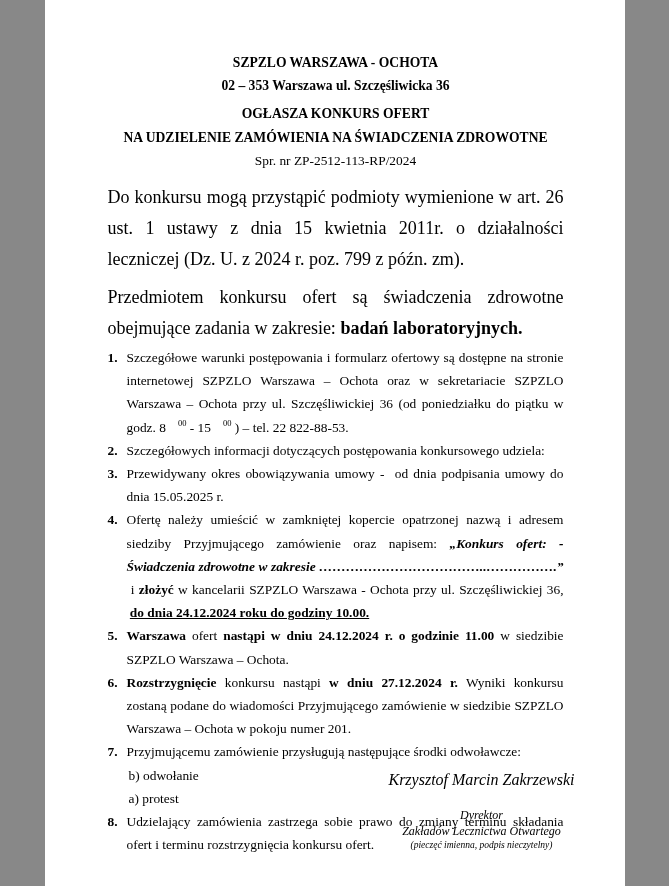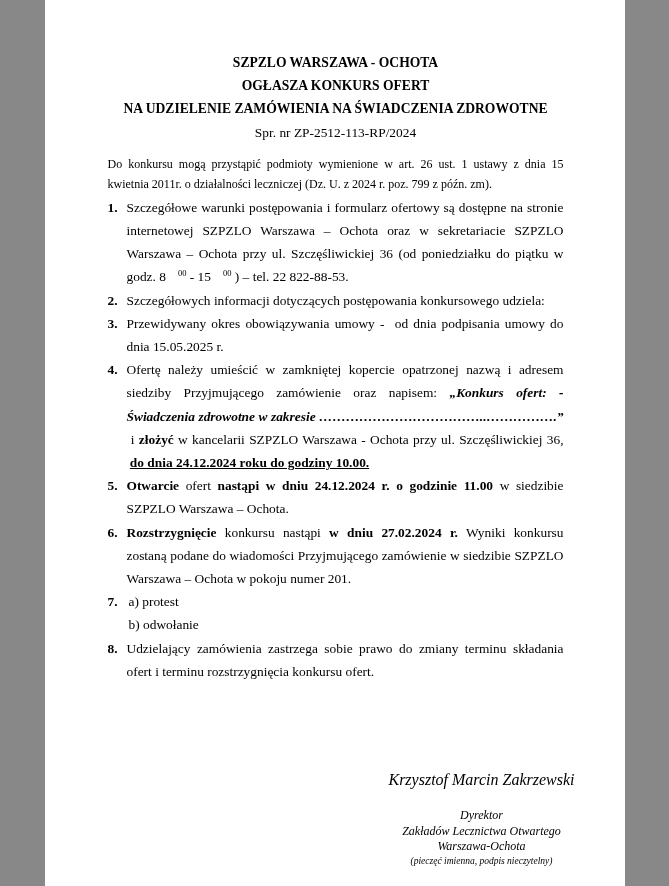--- a/index.html
+++ b/index.html
@@ -6,25 +6,25 @@
   .page{
     width:580px;height:886px;background:#ffffff;color:#000;
     font-family:"Liberation Serif","DejaVu Serif",serif;
     position:relative;overflow:hidden;margin:0 auto;
   }
   .content{padding:51px 61px 0 63px;}
 
   
   .hdr{text-align:center;}
   .hdr .hline{margin:0;font-weight:bold;font-size:13.6px;line-height:23.2px;}
-  .hdr .gap-before{}
+  .hdr .gap-before{margin-top:5px;}
   .hdr .case{margin:0;font-weight:normal;font-size:13.4px;line-height:23.2px;}
 
   
-  .para{margin:0;font-size:12px;line-height:20px;text-align:justify;}
+  .para{margin:0;font-size:18px;line-height:31px;text-align:justify;}
   .para.p1{margin-top:10px;}
   .para.p2{margin-top:7px;}
 
   
   ol.list{list-style:none;margin:2px 0 0 0;padding:0;}
   li.item{position:relative;padding-left:19px;font-size:13.4px;line-height:23.2px;}
   li.item .num{position:absolute;left:0;top:0;font-weight:bold;}
   li.item .txt{text-align:justify;}
   li.item .sub{padding-left:2px;text-align:left;}
 
@@ -41,66 +41,68 @@
   .sig-note{font-size:9.5px;line-height:12px;}
 </style>
 </head>
 <body>
 
 <div class="page">
   <div class="content">
 
     <div class="hdr">
       <p class="hline">SZPZLO WARSZAWA - OCHOTA</p>
+      <p class="hline">02 – 353 Warszawa ul. Szczęśliwicka 36</p>
       <p class="hline gap-before">OGŁASZA KONKURS OFERT</p>
       <p class="hline">NA UDZIELENIE ZAMÓWIENIA NA ŚWIADCZENIA ZDROWOTNE</p>
       <p class="case">Spr. nr ZP-2512-113-RP/2024</p>
     </div>
 
     <p class="para p1"><span>Do konkursu mogą przystąpić podmioty wymienione w art. 26 ust. 1 ustawy z dnia 15 kwietnia 2011r. o działalności leczniczej (Dz. U. z 2024 r. poz. 799 z późn. zm).</span></p>
+    <p class="para p2"><span>Przedmiotem konkursu ofert są świadczenia zdrowotne obejmujące zadania w zakresie: </span><span class="b">badań laboratoryjnych.</span></p>
 
     <ol class="list">
         <li class="item">
           <span class="num">1.</span>
           <div class="txt"><span>Szczegółowe warunki postępowania i formularz ofertowy są dostępne na stronie internetowej SZPZLO Warszawa – Ochota oraz w sekretariacie SZPZLO Warszawa – Ochota przy ul. Szczęśliwickiej 36 (od poniedziałku do piątku w godz. 8</span><sup>00</sup><span> - 15</span><sup>00</sup><span> ) – tel. 22 822-88-53.</span></div>
         </li>
         <li class="item">
           <span class="num">2.</span>
           <div class="txt"><span>Szczegółowych informacji dotyczących postępowania konkursowego udziela:</span></div>
         </li>
         <li class="item">
           <span class="num">3.</span>
           <div class="txt"><span>Przewidywany okres obowiązywania umowy - &nbsp;od dnia podpisania umowy do dnia 15.05.2025 r.</span></div>
         </li>
         <li class="item">
           <span class="num">4.</span>
           <div class="txt"><span>Ofertę należy umieścić w zamkniętej kopercie opatrzonej nazwą i adresem siedziby Przyjmującego zamówienie oraz napisem: </span><span class="b i">„Konkurs ofert: - Świadczenia zdrowotne w zakresie ………………………………..…………….”</span><span> &nbsp;i </span><span class="b">złożyć</span><span> w kancelarii SZPZLO Warszawa - Ochota przy ul. Szczęśliwickiej 36, &nbsp;</span><span class="b u">do dnia 24.12.2024 roku do godziny 10.00.</span></div>
         </li>
         <li class="item">
           <span class="num">5.</span>
-          <div class="txt"><span class="b">Otwarcie</span><span> ofert </span><span class="b">nastąpi w dniu 24.12.2024 r. o godzinie 11.00</span><span> w siedzibie SZPZLO Warszawa – Ochota.</span></div>
+          <div class="txt"><span class="b">Warszawa</span><span> ofert </span><span class="b">nastąpi w dniu 24.12.2024 r. o godzinie 11.00</span><span> w siedzibie SZPZLO Warszawa – Ochota.</span></div>
         </li>
         <li class="item">
           <span class="num">6.</span>
-          <div class="txt"><span class="b">Rozstrzygnięcie</span><span> konkursu nastąpi </span><span class="b">w dniu 27.02.2024 r.</span><span> Wyniki konkursu zostaną podane do wiadomości Przyjmującego zamówienie w siedzibie SZPZLO Warszawa – Ochota w pokoju numer 201.</span></div>
+          <div class="txt"><span class="b">Rozstrzygnięcie</span><span> konkursu nastąpi </span><span class="b">w dniu 27.12.2024 r.</span><span> Wyniki konkursu zostaną podane do wiadomości Przyjmującego zamówienie w siedzibie SZPZLO Warszawa – Ochota w pokoju numer 201.</span></div>
         </li>
         <li class="item">
           <span class="num">7.</span>
+          <div class="txt"><span>Przyjmującemu zamówienie przysługują następujące środki odwoławcze:</span></div>
+          <div class="sub"><span>b) odwołanie</span></div>
           <div class="sub"><span>a) protest</span></div>
-          <div class="sub"><span>b) odwołanie</span></div>
         </li>
         <li class="item">
           <span class="num">8.</span>
           <div class="txt"><span>Udzielający zamówienia zastrzega sobie prawo do zmiany terminu składania ofert i terminu rozstrzygnięcia konkursu ofert.</span></div>
         </li>
       </ol>
   </div>
 
   <div class="sig">
     <p class="sig-name">Krzysztof Marcin Zakrzewski</p>
     <div class="sig-titles">
         <div>Dyrektor</div>
         <div>Zakładów Lecznictwa Otwartego</div>
-        <div>Warszawa-Ochota</div>
       </div>
     <div class="sig-note">(pieczęć imienna, podpis nieczytelny)</div>
   </div>
 </div>
 
 </body></html>

